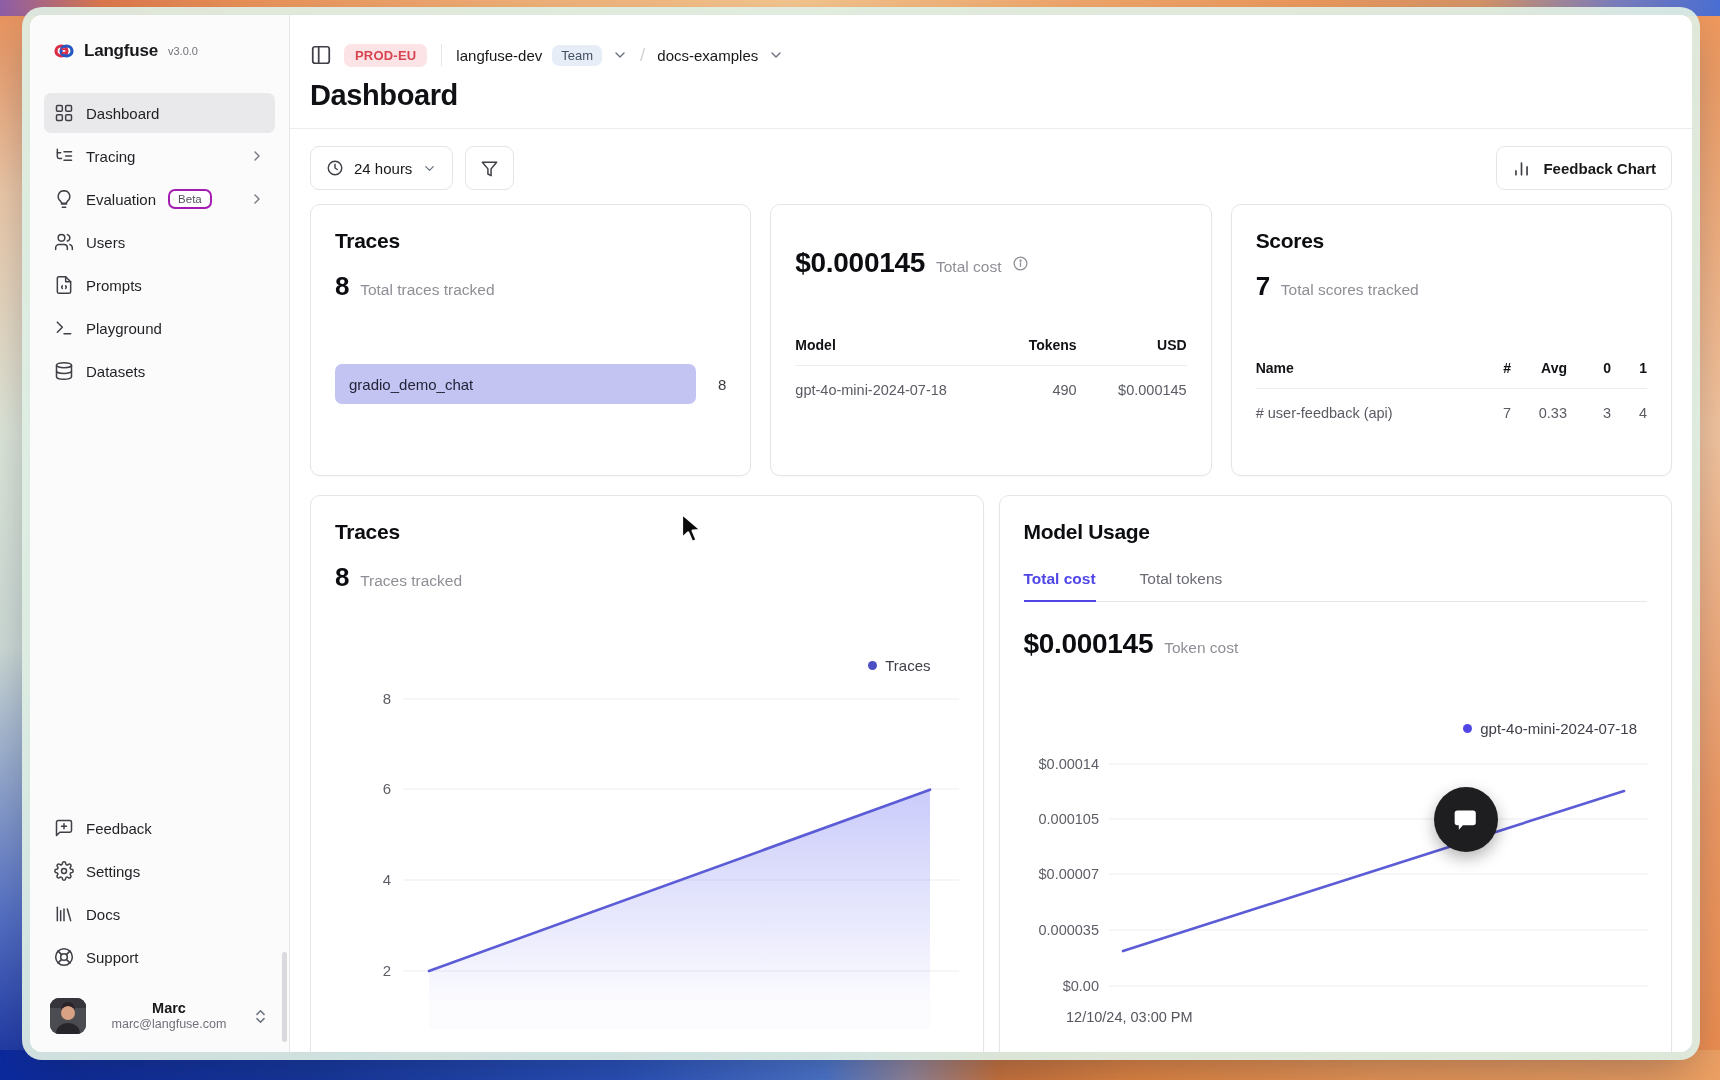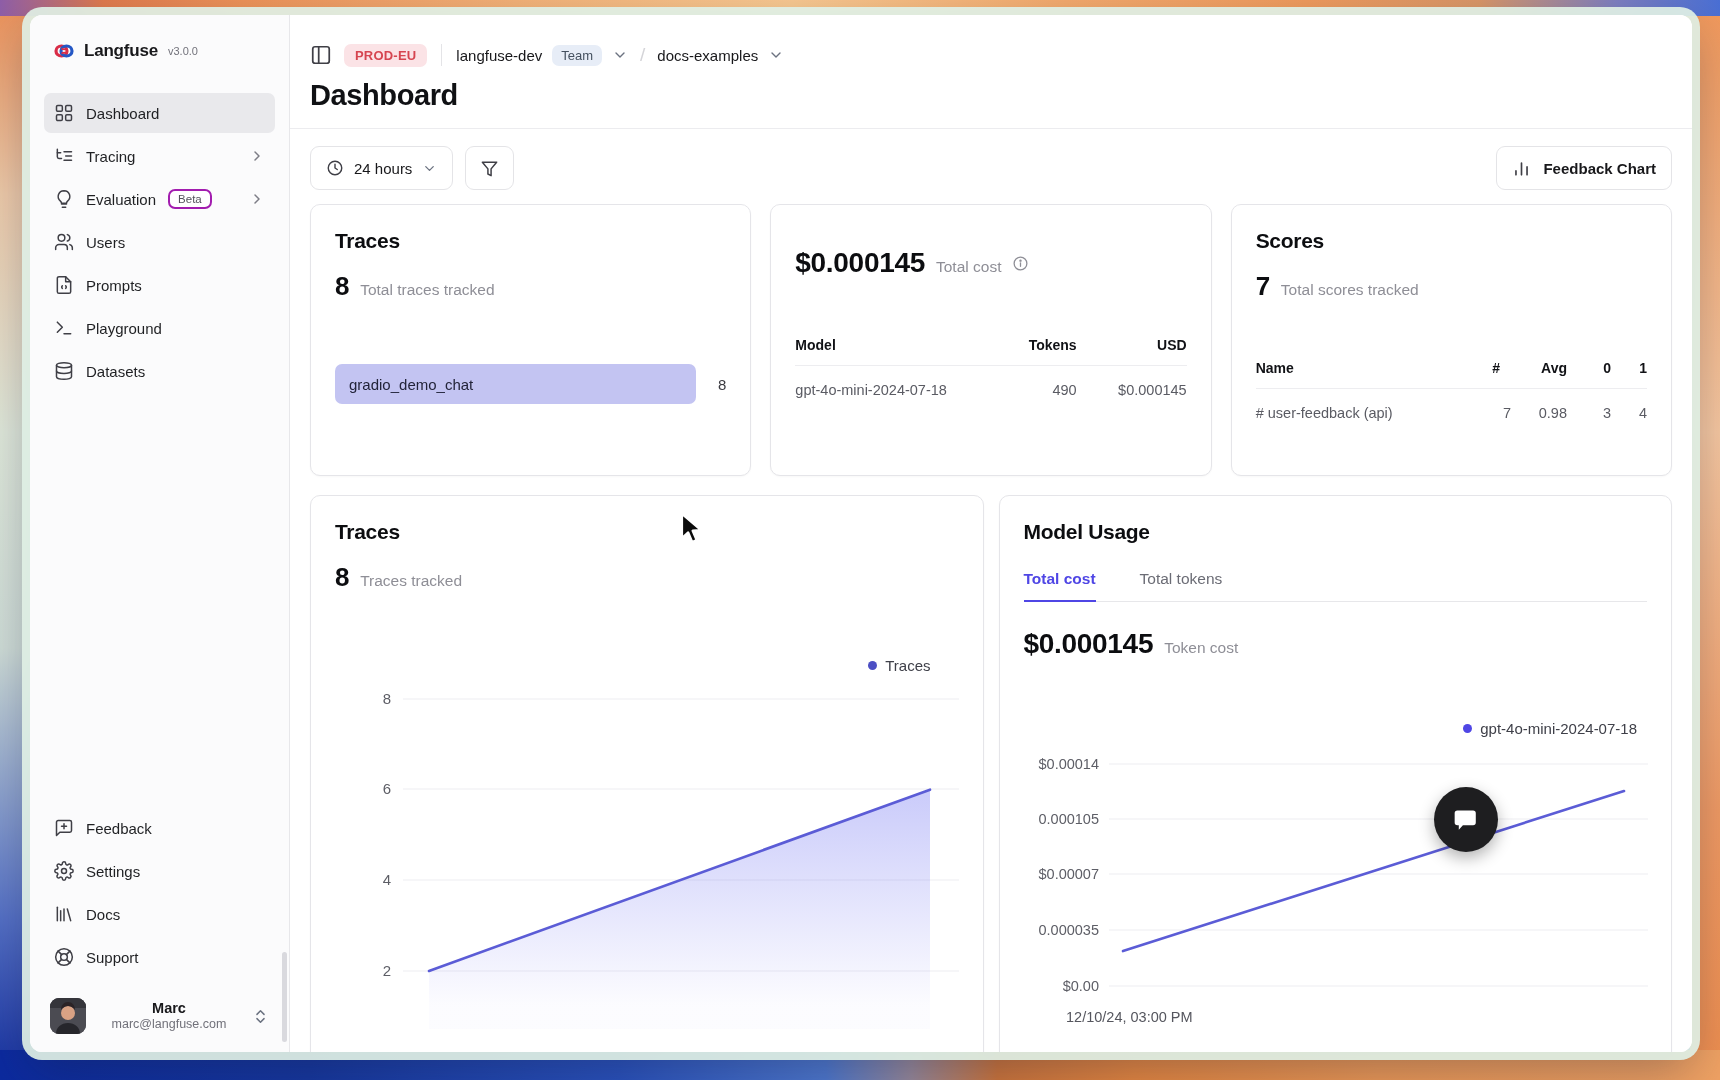--- a/index.html
+++ b/index.html
@@ -402,28 +402,28 @@
       <div class="card">
         <div class="card-title">Scores</div>
         <div class="metric">
           <span class="metric-val">7</span>
           <span class="metric-label">Total scores tracked</span>
         </div>
         <div class="mini-table">
           <div class="mt-head">
             <span class="c-grow">Name</span>
             <span class="c-sm">#</span>
-            <span class="c-sm" style="width:67px">Avg</span>
+            <span class="c-sm" style="width:56px">Avg</span>
             <span class="c-sm">0</span>
             <span class="c-sm" style="width:36px">1</span>
           </div>
           <div class="mt-row">
             <span class="c-grow"># user-feedback (api)</span>
             <span class="c-sm">7</span>
-            <span class="c-sm" style="width:56px">0.98</span>
+            <span class="c-sm" style="width:56px">0.33</span>
             <span class="c-sm">3</span>
             <span class="c-sm" style="width:36px">4</span>
           </div>
         </div>
       </div>
     </div>
 
     <div class="cards-row2">
 
       <div class="card">

